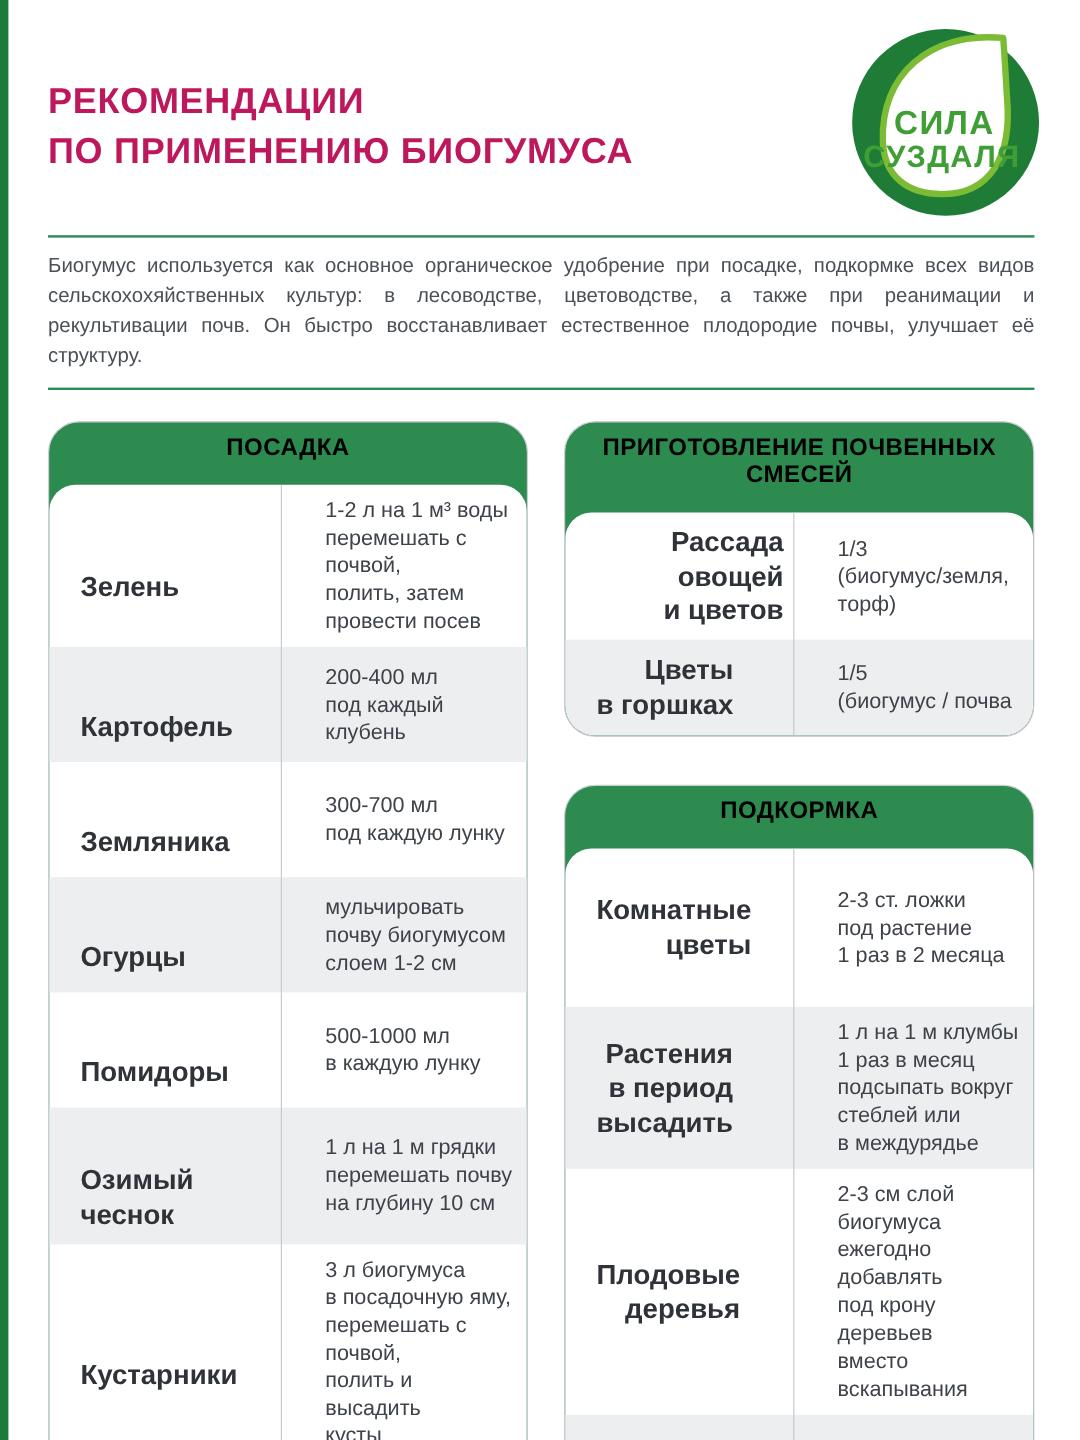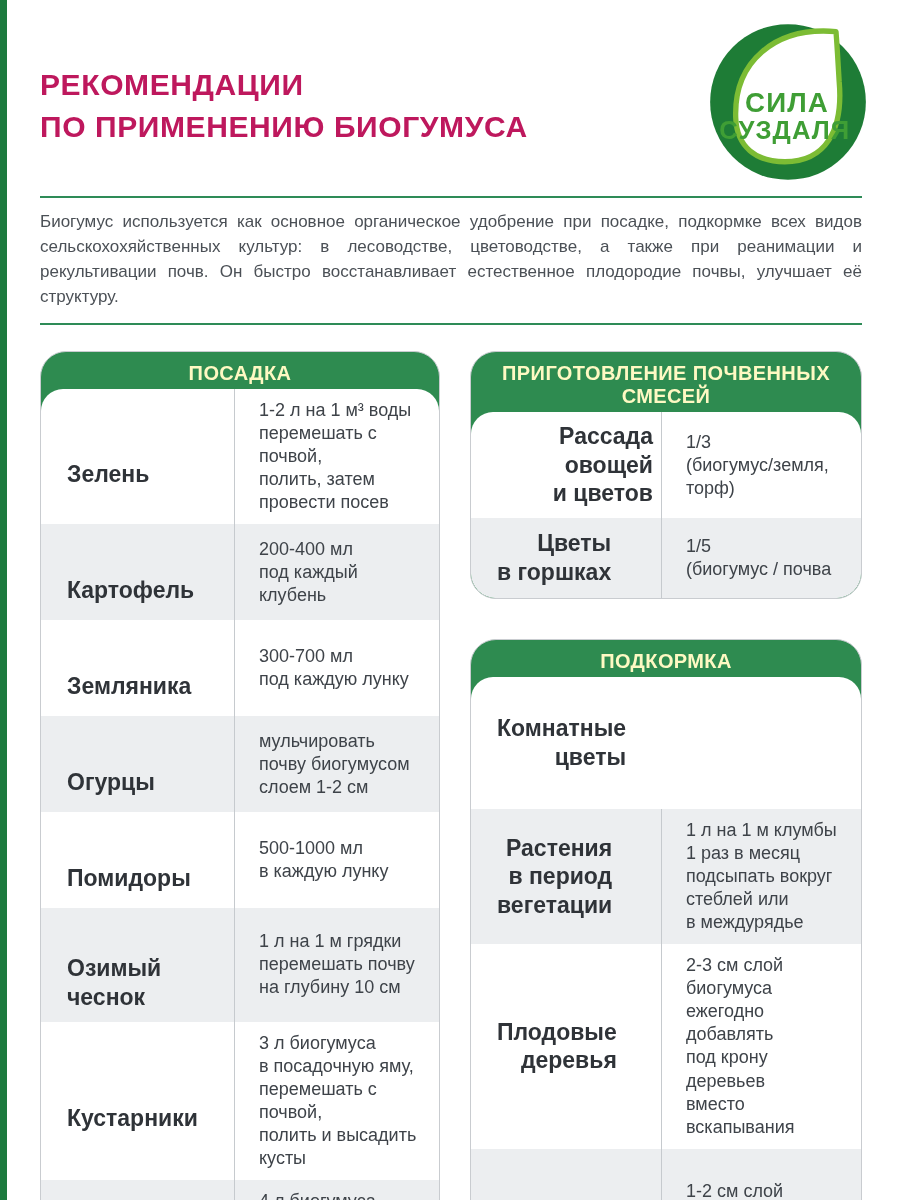--- a/index.html
+++ b/index.html
@@ -24,31 +24,31 @@
   .intro { margin-top:12px; font-size:17px; line-height:1.47; color:#4b5056;
     text-align:justify; }
 
   
   .tables { display:flex; gap:30px; margin-top:26px; align-items:flex-start; }
   .col-left { width:400px; }
   .col-right { width:392px; }
 
   .tbl { background:#2e8b50; border:1px solid #c9ccd0; border-radius:26px;
     overflow:hidden; }
-  .tbl-head { color:#fef9c3; font-weight:bold; font-size:20px;
-    letter-spacing:.4px; text-align:center; padding:10px 4px 4px; }
+  .tbl-head { color:#000000; font-weight:bold; font-size:20px;
+    letter-spacing:.4px; text-align:center; padding:10px 4px 19px; }
   .rows { background:#ffffff; border-radius:22px 22px 25px 25px; overflow:hidden; }
   .row { display:flex; align-items:stretch; }
   .rows .row:nth-child(even) { background:#eceef0; }
 
   .cell { display:flex; align-items:center; white-space:pre-line; }
   .cell-name { font-weight:bold; font-size:23px; color:#2f3338;
     padding:10px 8px 10px 26px; line-height:1.25; }
   .cell-desc { flex:1; border-left:1px solid #c6cace; font-size:18px;
-    color:#3e4349; line-height:1.28; padding:10px 12px 10px 24px; }
+    color:#3e4349; line-height:1.28; padding:10px 12px 10px 36px; }
 
   .tbl-planting .cell-name { width:193px;margin-top:36px; }
   .tbl-planting .row { min-height:96px; }
   .tbl-mixes .cell-name, .tbl-feeding .cell-name { width:190px;text-align:right; }
   .tbl-mixes .row:nth-child(1) { min-height:98px; }
   .tbl-mixes .row:nth-child(2) { min-height:80px; }
   .tbl-feeding { margin-top:40px; }
   .tbl-feeding .row { min-height:132px; }
 
   .logo-text { font-weight:bold; letter-spacing:1px; }
@@ -168,26 +168,29 @@
   </div>
 </div>
       </section>
 
       <section class="tbl tbl-feeding">
         <div class="tbl-head">ПОДКОРМКА</div>
         <div class="rows">
   <div class="row">
     <div class="cell cell-name">Комнатные
 цветы</div>
+    <div class="cell cell-desc">2-3 ст. ложки
+под растение
+1 раз в 2 месяца</div>
   </div>
 
   <div class="row">
     <div class="cell cell-name">Растения
 в период
-вегетации</div>
+высадить</div>
     <div class="cell cell-desc">1 л на 1 м клумбы
 1 раз в месяц
 подсыпать вокруг
 стеблей или
 в междурядье</div>
   </div>
 
   <div class="row">
     <div class="cell cell-name">Плодовые
 деревья</div>

